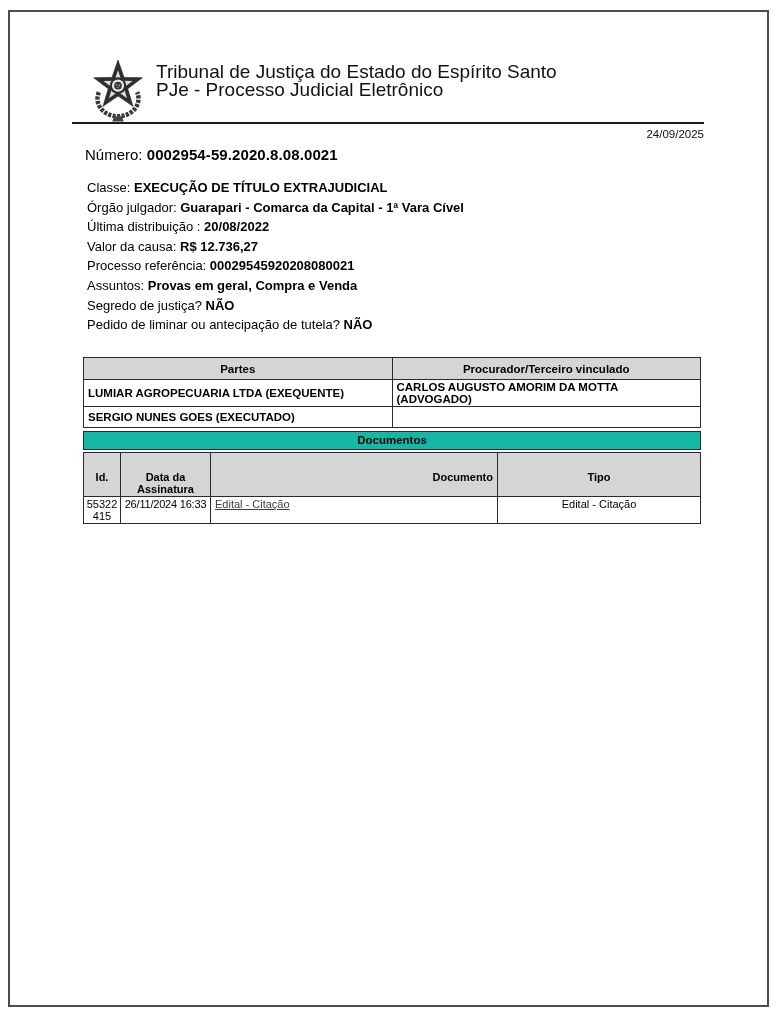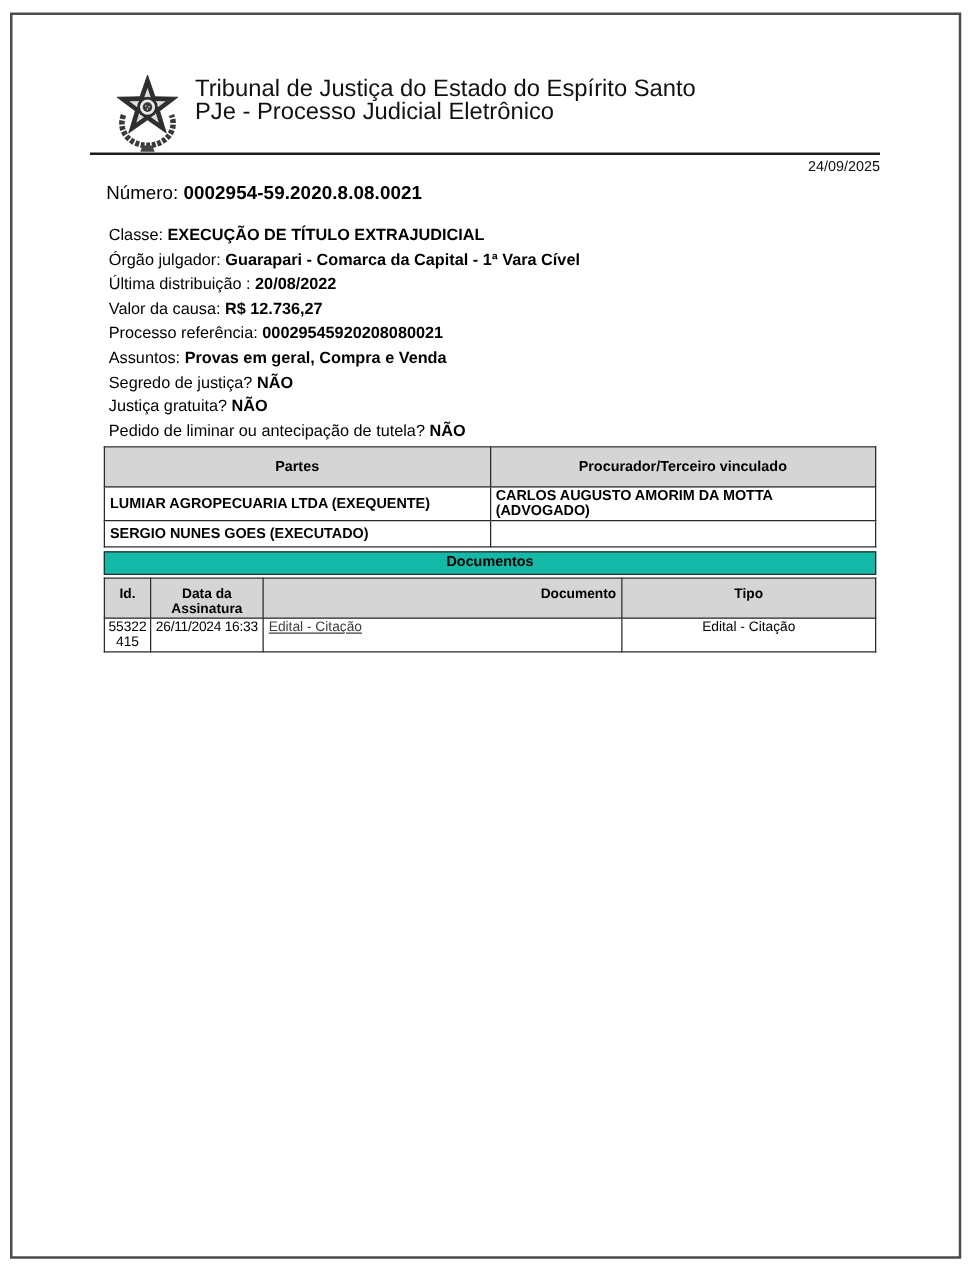--- a/index.html
+++ b/index.html
@@ -16,28 +16,28 @@
   .rule{position:absolute;left:72px;top:122px;width:632px;height:0;border-top:2px solid #1c1c1c;}
   .date-line{position:absolute;left:72px;top:128px;width:632px;text-align:right;font-size:11.5px;color:#111;}
   .numero-line{position:absolute;left:85px;top:146px;font-size:15px;}
   .numero-line b{letter-spacing:0.1px;}
   .details{position:absolute;left:87px;top:178px;font-size:13px;}
   .detail-line{height:19.6px;line-height:19.6px;white-space:nowrap;}
   .tables{position:absolute;left:83px;top:357px;width:618px;font-size:11.5px;}
   table{border-collapse:collapse;width:100%;table-layout:fixed;}
   th,td{border:1px solid #2a2a2a;padding:1px 4px;box-sizing:border-box;}
   th{background:#d5d5d5;font-weight:bold;text-align:center;}
-  table.partes th{height:32px;font-size:11.5px;}
+  table.partes th{height:22px;font-size:11.5px;}
   table.partes td{height:21px;font-weight:bold;text-align:left;font-size:11.5px;}
   .doc-caption{
     margin-top:3px;border:1px solid #2a2a2a;background:#14b8a6;
     font-weight:bold;text-align:center;height:17px;line-height:17px;font-size:11.5px;
   }
   table.docs{margin-top:2px;font-size:11px;}
-  table.docs th{height:31px;vertical-align:top;padding-top:6px;}
+  table.docs th{height:31px;vertical-align:top;padding-top:18px;}
   table.docs th.col-doc{text-align:right;}
   table.docs td{height:26px;vertical-align:top;font-weight:normal;}
   .id-cell{text-align:center;word-break:break-all;padding:1px 2px;}
   .datecell{text-align:center;white-space:nowrap;padding:1px 1px;letter-spacing:-0.2px;}
   .tipo-cell{text-align:center;}
   .doc-link{color:#3f3f3f;text-decoration:underline;cursor:pointer;}
 </style>
 </head>
 <body>
 
@@ -91,23 +91,20 @@
   <div class="detail-line">
     <span>Processo referência:</span> <b>00029545920208080021</b>
   </div>
   <div class="detail-line">
     <span>Assuntos:</span> <b>Provas em geral, Compra e Venda</b>
   </div>
   <div class="detail-line">
     <span>Segredo de justiça?</span> <b>NÃO</b>
   </div>
   <div class="detail-line">
-    <span>Justiça gratuita?</span> <b>NÃO</b>
-  </div>
-  <div class="detail-line">
     <span>Pedido de liminar ou antecipação de tutela?</span> <b>NÃO</b>
   </div>
 </div>
 
 <div class="tables">
 
   <table class="partes">
     <colgroup>
         <col style="width:50%">
         <col style="width:50%">

